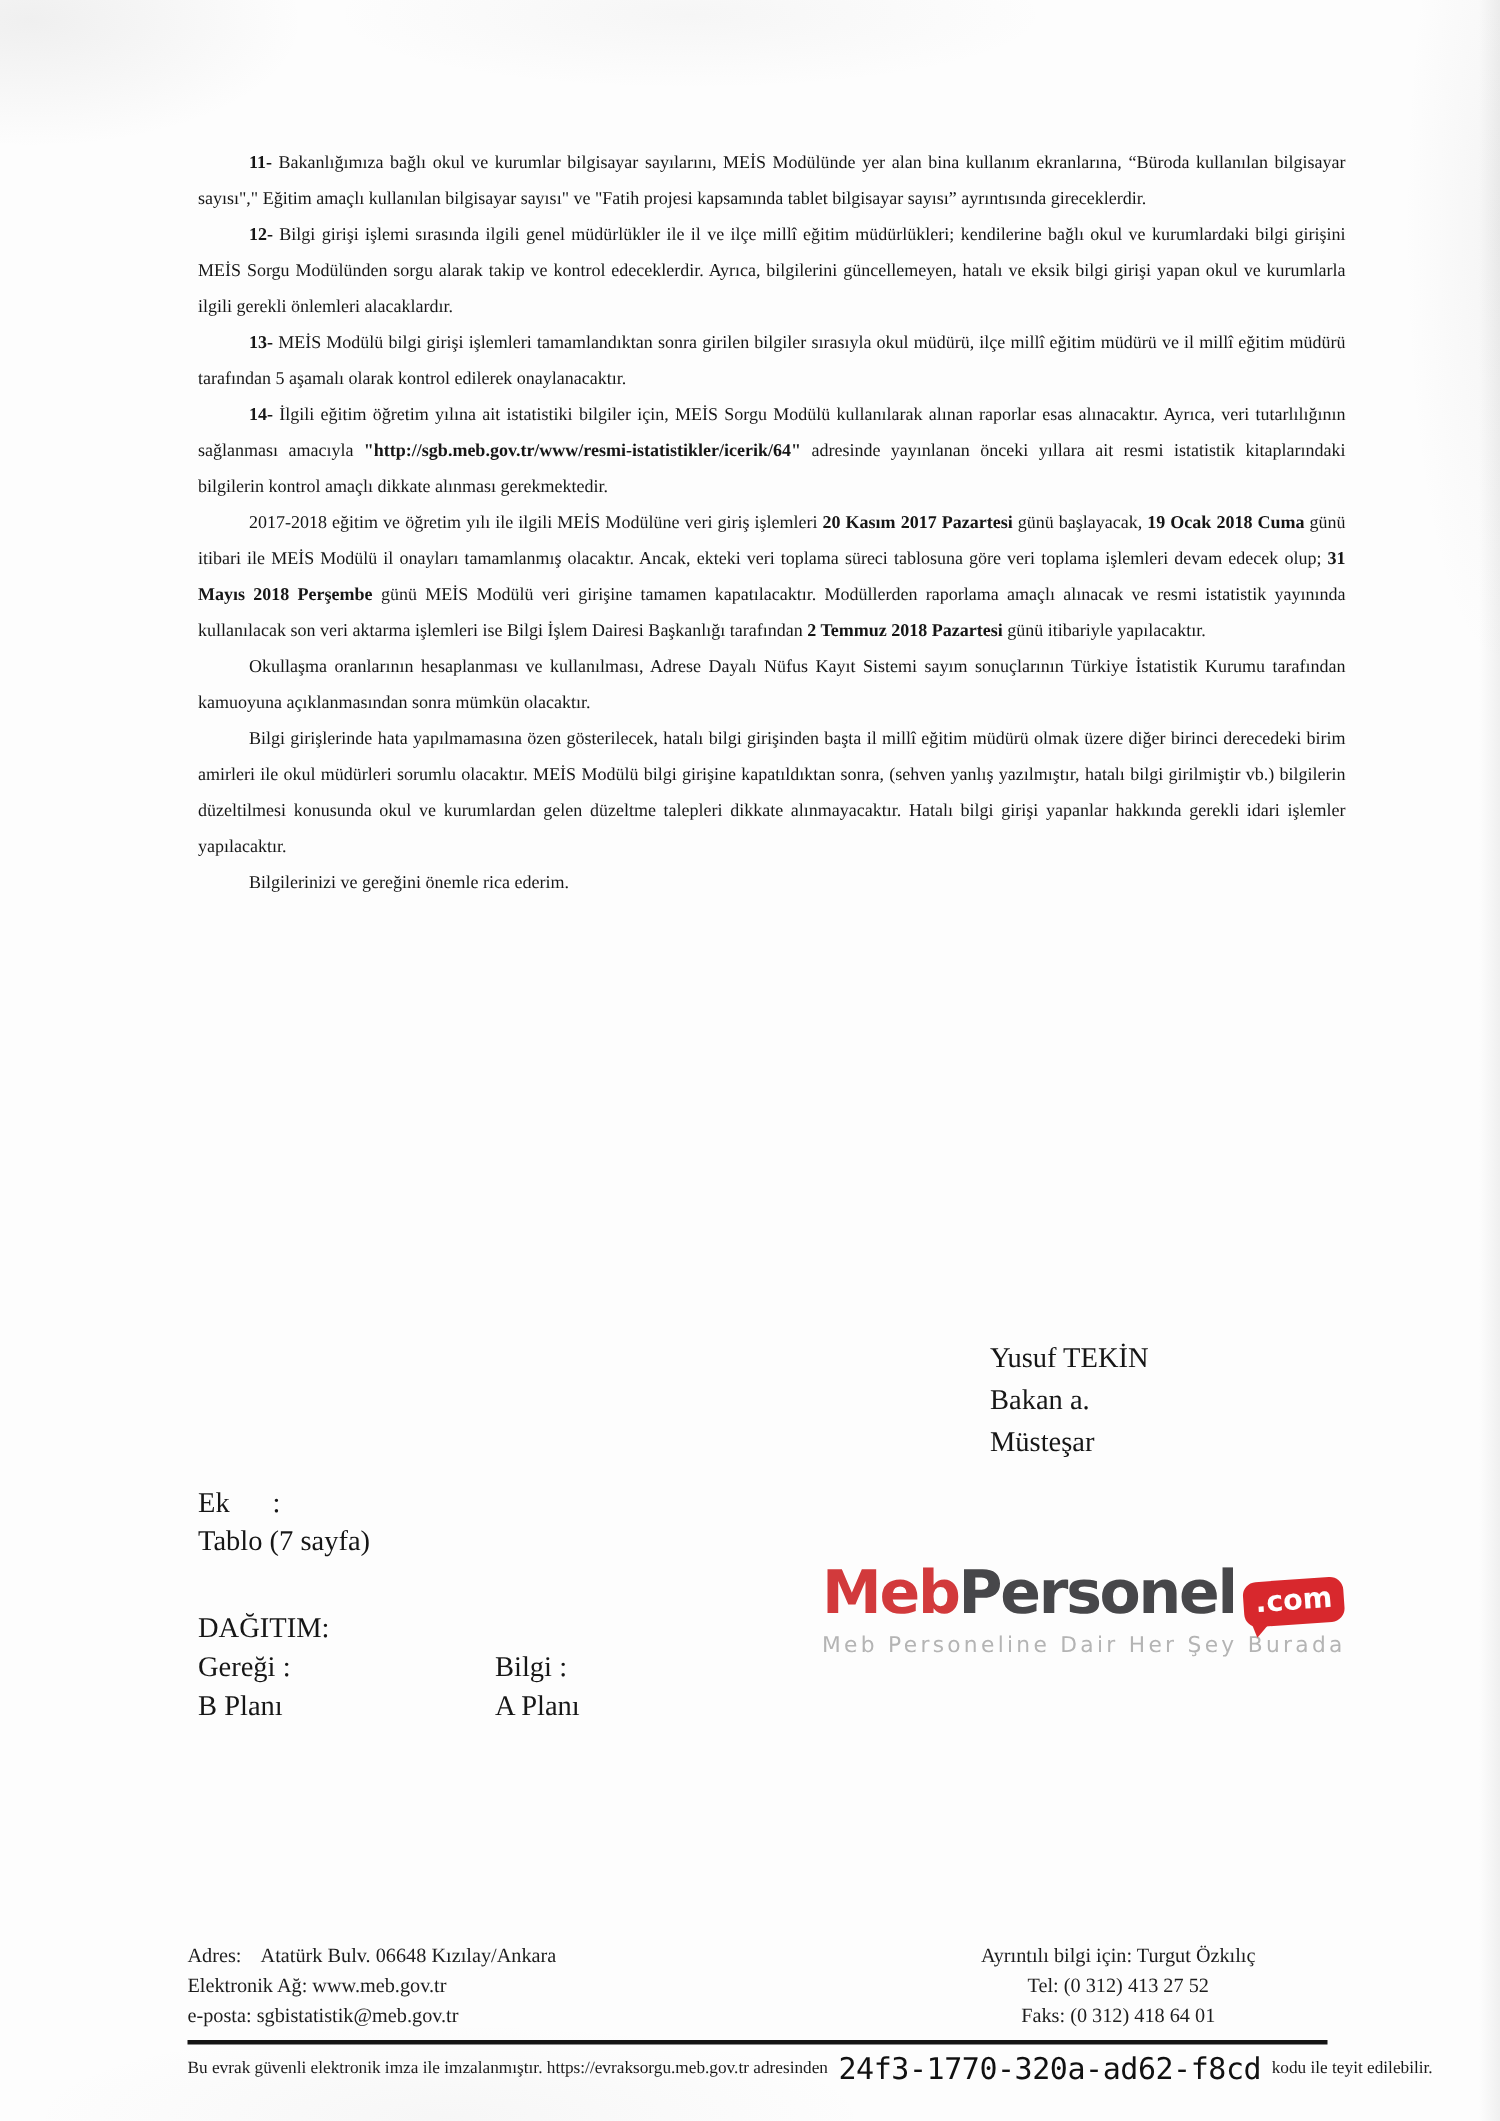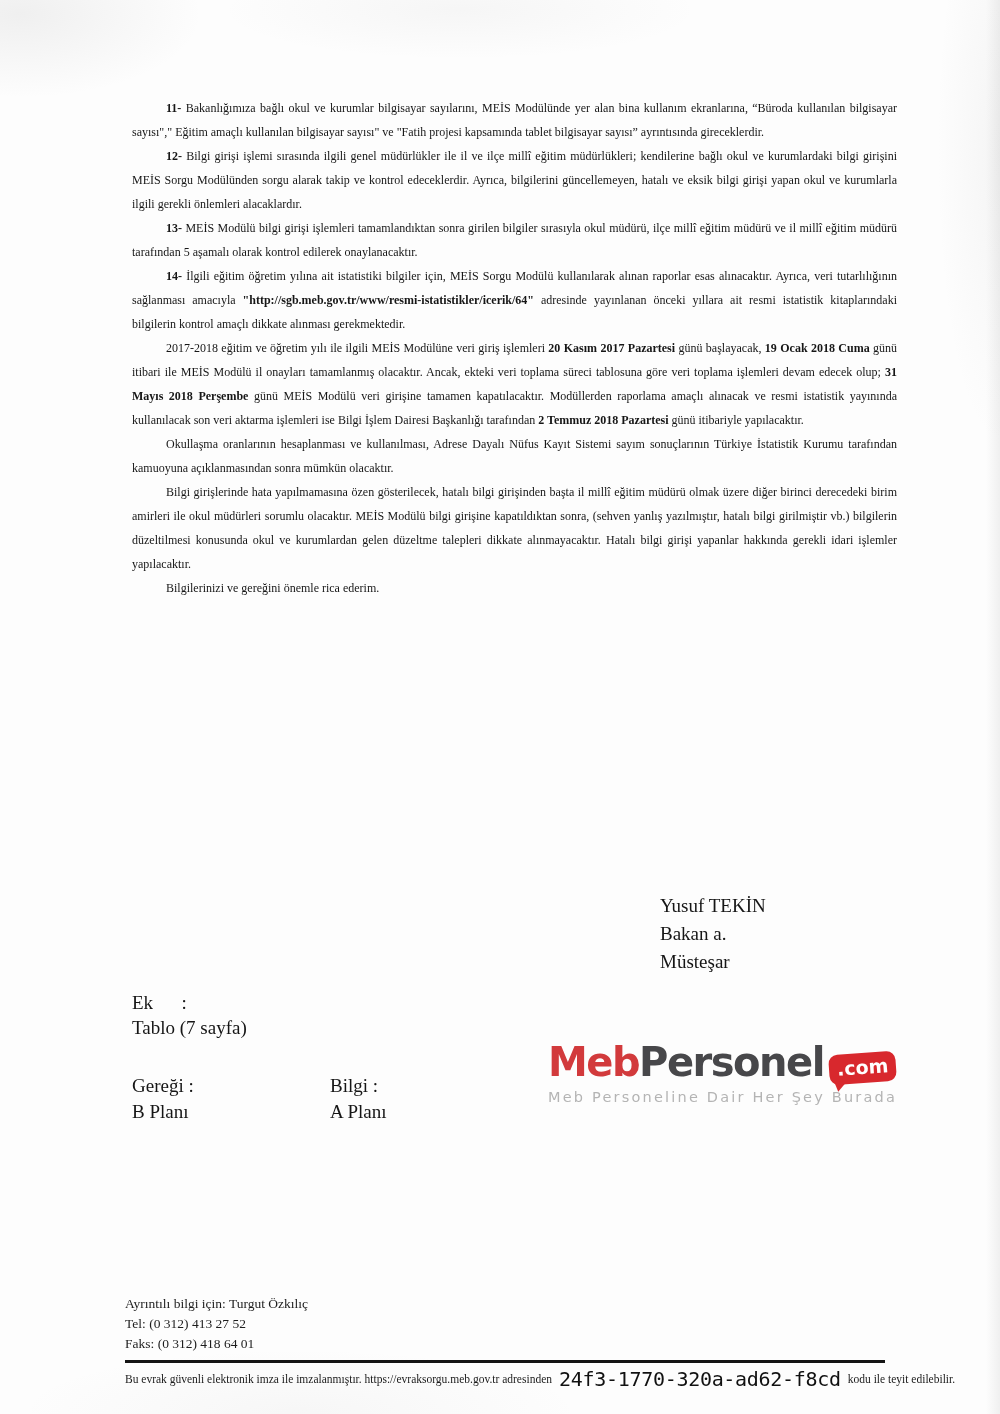--- a/index.html
+++ b/index.html
@@ -59,21 +59,21 @@
   }
   .logo-tagline{
     margin-top:5px;width:300px;text-align:center;
     color:var(--logo-tagline-gray,#b4b4b4);
     font-size:14.5px;letter-spacing:2.2px;white-space:nowrap;font-weight:400;
   }
   
   .footer{position:absolute;left:125px;top:1294px;width:760px;color:#1d1d1d;}
   .footer-cols{display:flex;justify-content:space-between;font-size:13.5px;line-height:20px;}
   .footer-left .pre{white-space:pre;}
-  .footer-right{text-align:left;margin-right:69px;}
+  .footer-right{text-align:center;margin-right:48px;}
   .footer-rule{margin-top:6px;height:3px;background:#141414;}
   .footer-verify{
     margin-top:4px;display:flex;align-items:center;gap:7px;
     font-size:11.5px;white-space:nowrap;color:#1a1a1a;
   }
   .verify-code{
     font-family:"DejaVu Sans Mono","Liberation Mono",monospace;
     font-size:20px;letter-spacing:-0.3px;font-weight:500;color:#111;
   }
 </style>
@@ -98,20 +98,21 @@
     <div>Bakan a.</div>
     <div>Müsteşar</div>
   </div>
 
   <div class="ek">
     <div class="pre">Ek      :</div>
     <div>Tablo (7 sayfa)</div>
   </div>
 
   <div class="dagitim">
+    <div>DAĞITIM:</div>
     <div class="row">
       <div class="c1">Gereği :</div>
       <div class="c2">Bilgi :</div>
     </div>
     <div class="row">
       <div class="c1">B Planı</div>
       <div class="c2">A Planı</div>
     </div>
   </div>
 
@@ -119,20 +120,25 @@
     <div class="logo-row">
       <span class="logo-word logo-meb">Meb</span>
         <span class="logo-word logo-personel">Personel</span>
         <span class="logo-badge">.com</span>
     </div>
     <div class="logo-tagline">Meb Personeline Dair Her Şey Burada</div>
   </div>
 
   <div class="footer">
     <div class="footer-cols">
+      <div class="footer-left">
+        <div class="pre">Adres:    Atatürk Bulv. 06648 Kızılay/Ankara</div>
+        <div>Elektronik Ağ: www.meb.gov.tr</div>
+        <div>e-posta: sgbistatistik@meb.gov.tr</div>
+      </div>
       <div class="footer-right">
         <div>Ayrıntılı bilgi için: Turgut Özkılıç</div>
         <div>Tel: (0 312) 413 27 52</div>
         <div>Faks: (0 312) 418 64 01</div>
       </div>
     </div>
     <div class="footer-rule"></div>
     <div class="footer-verify">
       <span>Bu evrak güvenli elektronik imza ile imzalanmıştır. https://evraksorgu.meb.gov.tr adresinden</span>
       <span class="verify-code">24f3-1770-320a-ad62-f8cd</span>

